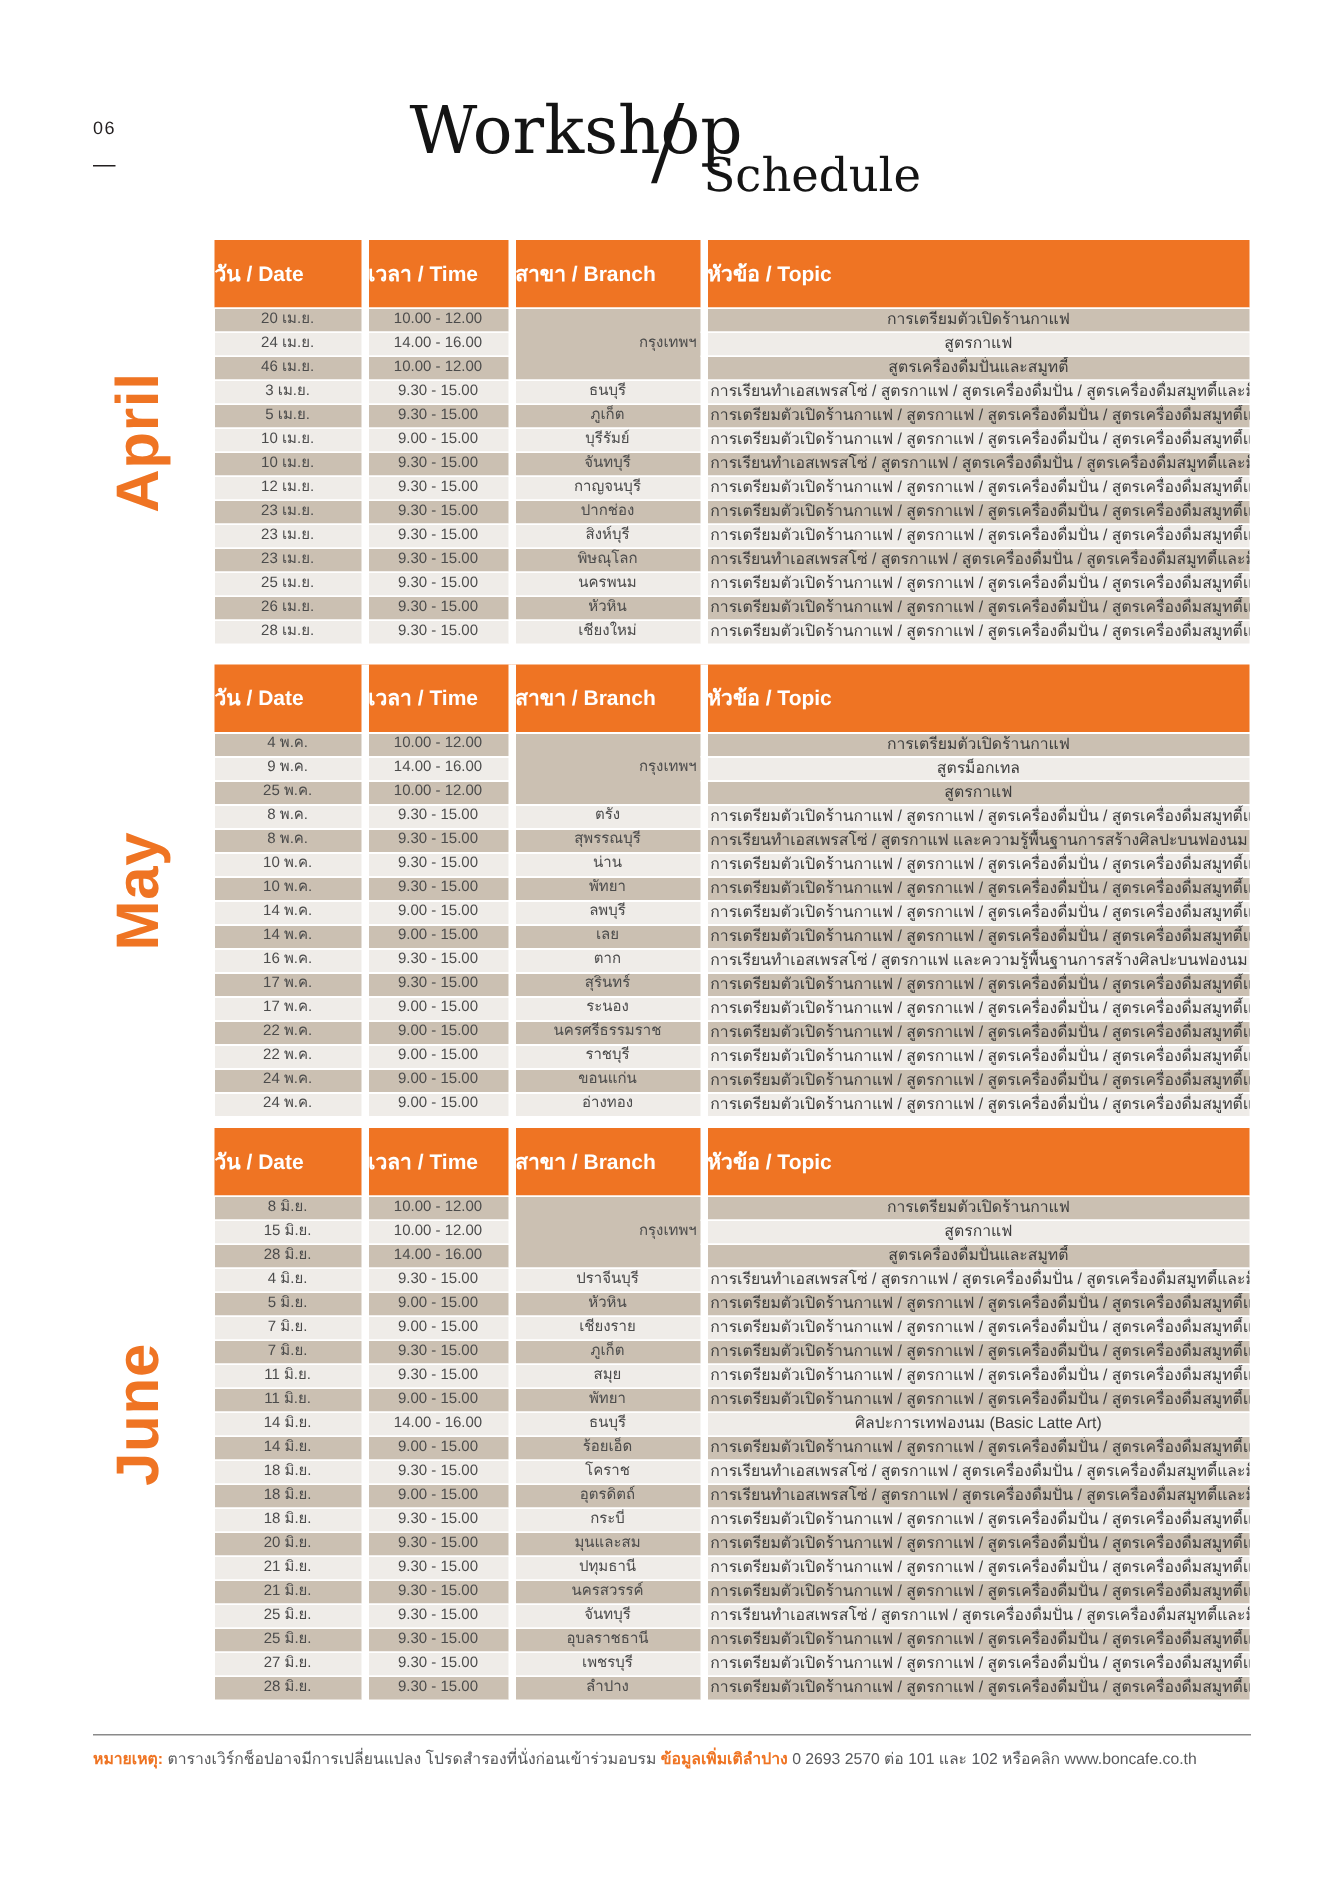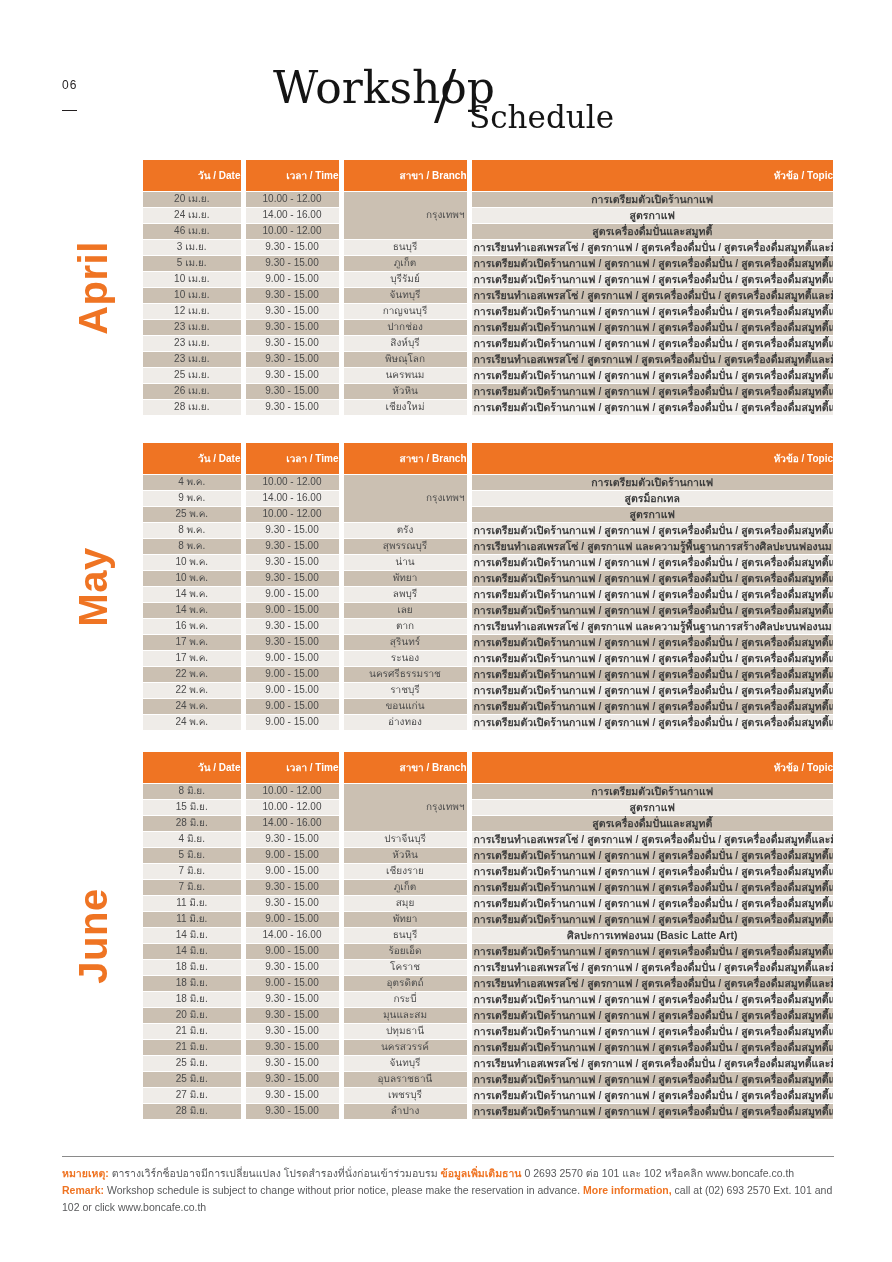--- a/index.html
+++ b/index.html
@@ -45,31 +45,31 @@
     color:var(--accent);
     font-size:40px;font-weight:bold;letter-spacing:0.5px;
     white-space:nowrap;
   }
   
   table.schedule{
     border-collapse:collapse;width:690px;table-layout:fixed;
   }
   table.schedule th{
     background:var(--accent);color:#ffffff;
-    height:31px;font-size:10px;font-weight:bold;text-align:right;
+    height:45px;font-size:14px;font-weight:bold;text-align:left;
     border-right:5px solid #ffffff;
   }
   table.schedule th:last-child{border-right:none;}
   table.schedule td{
     height:16px;padding:0 2px;
     font-size:10px;line-height:1;color:#4b4b4b;text-align:center;
     border-right:5px solid #ffffff;border-top:1px solid #ffffff;
     overflow:hidden;white-space:nowrap;
   }
-  table.schedule td:last-child{border-right:none;font-weight:bold;}
+  table.schedule td:last-child{border-right:none;}
   table.schedule tbody tr:nth-child(odd) td{background:var(--row-dark);}
   table.schedule tbody tr:nth-child(even) td{background:var(--row-light);}
   table.schedule td.branch-merged{background:var(--row-dark) !important;text-align:right;}
   table.schedule td.topic{font-size:10.5px;color:#3d3d3d;}
   
   #footer{
     position:absolute;left:62px;top:1156px;width:772px;
     border-top:1px solid #8a8a8a;padding-top:8px;
     font-size:10.5px;line-height:1.6;color:#58595B;
   }
@@ -444,15 +444,14 @@
           <td>28 มิ.ย.</td>
           <td>9.30 - 15.00</td>
           <td>ลำปาง</td>
           <td class="topic">การเตรียมตัวเปิดร้านกาแฟ / สูตรกาแฟ / สูตรเครื่องดื่มปั่น / สูตรเครื่องดื่มสมูทตี้และม็อกเทล</td>
         </tr>
       </tbody>
   </table>
 </div>
 
 <div id="footer">
-  <div><span class="footer-accent">หมายเหตุ:</span><span> ตารางเวิร์กช็อปอาจมีการเปลี่ยนแปลง โปรดสำรองที่นั่งก่อนเข้าร่วมอบรม </span><span class="footer-accent">ข้อมูลเพิ่มเติมธาน</span><span> 0 2693 2570 ต่อ 101 และ 102 หรือคลิก www.boncafe.co.th</span></div>
-  <div><span class="footer-accent">Remark:</span><span> Workshop schedule is subject to change without prior notice, please make the reservation in advance. </span><span class="footer-accent">More information,</span><span> call at (02) 693 2570 Ext. 101 and 102 or click www.boncafe.co.th</span></div>
+  <div><span class="footer-accent">หมายเหตุ:</span><span> ตารางเวิร์กช็อปอาจมีการเปลี่ยนแปลง โปรดสำรองที่นั่งก่อนเข้าร่วมอบรม </span><span class="footer-accent">ข้อมูลเพิ่มเติลำปาง</span><span> 0 2693 2570 ต่อ 101 และ 102 หรือคลิก www.boncafe.co.th</span></div>
 </div>
 
 </body></html>

